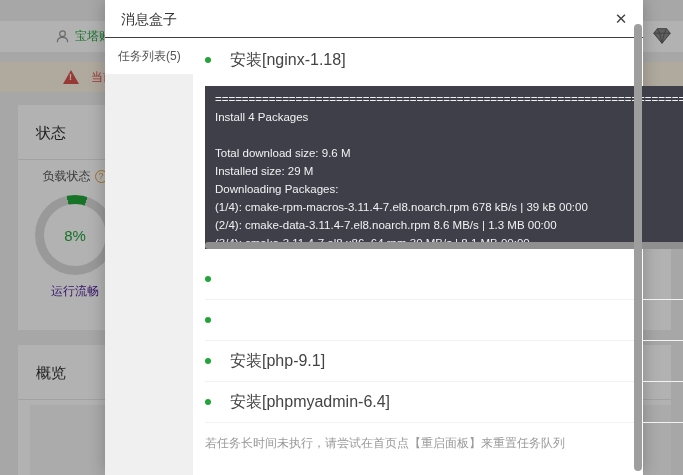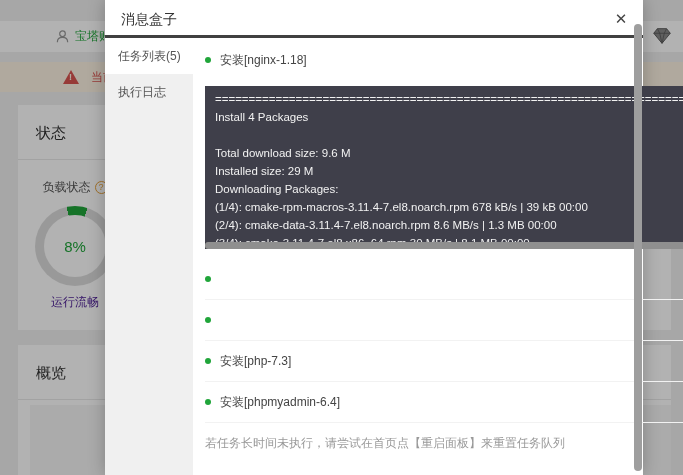--- a/index.html
+++ b/index.html
@@ -17,45 +17,45 @@
   .gift-icon:after{ content:""; position:absolute; left:5px; top:0; width:3px; height:100%; background:#f7c243; opacity:.8;}
   .diamond-icon { position:absolute; right:10px; top:4px; width:22px; height:22px; }
   .warnbar { position:absolute; top:62px; left:0; right:0; height:30px; background:#fdf2e3; display:flex; align-items:center; }
   .warn-tri { width:0; height:0; border-left:8px solid transparent; border-right:8px solid transparent; border-bottom:14px solid #d9534f; margin-left:63px; position:relative; }
   .warn-tri:after { content:"!"; position:absolute; left:-2px; top:2px; color:#fdf2e3; font-size:9px; font-weight:bold; }
   .warn-text { font-size:12px; color:#d9534f; margin-left:12px; white-space:nowrap; }
   .card { position:absolute; left:18px; right:12px; background:#fff; }
   .card-status { top:105px; height:225px; }
   .card-overview { top:345px; height:200px; }
   .card-title { height:55px; line-height:55px; padding-left:18px; font-size:15px; color:#333; border-bottom:1px solid #e8e8e8; }
-  .gauge-wrap { position:absolute; left:14px; top:74px; width:86px; text-align:center; }
+  .gauge-wrap { position:absolute; left:14px; top:63px; width:86px; text-align:center; }
   .gauge-label { font-size:12px; color:#555; display:flex; align-items:center; justify-content:center; gap:4px; }
   .help-icon { width:13px; height:13px; border:1px solid #e6a23c; border-radius:50%; color:#e6a23c; font-size:9px; line-height:11px; display:inline-block; }
   .donut { width:80px; height:80px; border-radius:50%; margin:10px auto 8px;
     background:conic-gradient(from -12deg,#20a53a 0deg 30deg,#dcdcdc 30deg 360deg);
     display:flex; align-items:center; justify-content:center; }
   .donut-hole { width:62px; height:62px; border-radius:50%; background:#fff; display:flex; align-items:center; justify-content:center; font-size:15px; color:#20a53a; }
   .gauge-desc { font-size:12px; color:#4c1d95; }
   .ov-block { position:absolute; left:12px; top:60px; right:0; height:200px; background:#f5f5f5; }
 
   
   .overlay { position:absolute; inset:0; background:rgba(0,0,0,0.30); z-index:10; }
 
   
   .modal { position:absolute; left:105px; top:0; width:538px; height:475px; background:#fff; z-index:20; box-shadow:0 0 16px rgba(0,0,0,0.25); }
-  .modal-title { height:38px; line-height:38px; padding-left:16px; font-size:14px; color:#333; border-bottom:3px solid #404040; }
+  .modal-title { height:38px; line-height:38px; padding-left:16px; font-size:14px; color:#333; border-bottom:1px solid #404040; }
   .modal-close { position:absolute; top:9px; right:12px; width:20px; height:20px; font-size:15px; color:#444; text-align:center; line-height:20px; cursor:pointer; }
   .modal-body { display:flex; height:437px; }
   .sidebar { width:88px; background:#f0f0f0; flex-shrink:0; }
   .tab { height:36px; line-height:36px; padding-left:13px; font-size:12px; color:#555; cursor:pointer; white-space:nowrap; }
   .tab.active { background:#fff; }
   .content { flex:1; padding:0 9px 0 12px; position:relative; }
   .trow { height:44px; display:flex; align-items:center; justify-content:space-between; padding-right:4px; }
   .trow.bordered { height:41px; border-bottom:1px solid #f2f2f2; }
-  .tleft { display:flex; align-items:center; font-size:12px; color:#444; }
+  .tleft { display:flex; align-items:center; font-size:16px; color:#444;gap:10px; }
   .dot { width:6px; height:6px; border-radius:50%; background:#20a53a; margin-right:9px; flex-shrink:0; }
 
   .console { position:relative; margin:4px 13px 10px 0; height:163px; background:#3f3f4a; color:#f2f2f2; font-size:11.5px; line-height:18px; padding:4px 10px 0 10px; overflow:hidden; white-space:nowrap; }
   .cline { min-height:18px; }
   .ch-track { position:absolute; left:0; right:0; bottom:0; height:7px; background:#34343e; }
   .ch-thumb { position:absolute; left:0; bottom:0; height:7px; width:84%; background:#8f8f8f; border-radius:3px; }
 
   .footer-note { margin-top:12px; font-size:12px; color:#999; white-space:nowrap; }
 
   .modal-scrollbar { position:absolute; top:24px; right:1px; width:8px; height:447px; background:#9e9e9e; border-radius:4px; z-index:21; }
@@ -106,21 +106,20 @@
 
 <div class="overlay"></div>
 
 <div class="modal">
   <div class="modal-title">消息盒子</div>
   <div class="modal-close">✕</div>
 
   <div class="modal-body">
     <div class="sidebar">
       <div class="tab active">任务列表(5)</div>
-      <div class="tab">执行日志</div>
     </div>
 
     <div class="content">
 
       <div class="trow">
         <div class="tleft">
           <span class="dot"></span>
           <span>安装[nginx-1.18]</span>
         </div>
 
@@ -152,21 +151,21 @@
       <div class="trow bordered">
         <div class="tleft">
           <span class="dot"></span>
         </div>
 
       </div>
 
       <div class="trow bordered">
         <div class="tleft">
           <span class="dot"></span>
-          <span>安装[php-7.3]</span>
+          <span>安装[php-9.1]</span>
         </div>
 
       </div>
 
       <div class="trow bordered">
         <div class="tleft">
           <span class="dot"></span>
           <span>安装[phpmyadmin-6.4]</span>
         </div>
 

